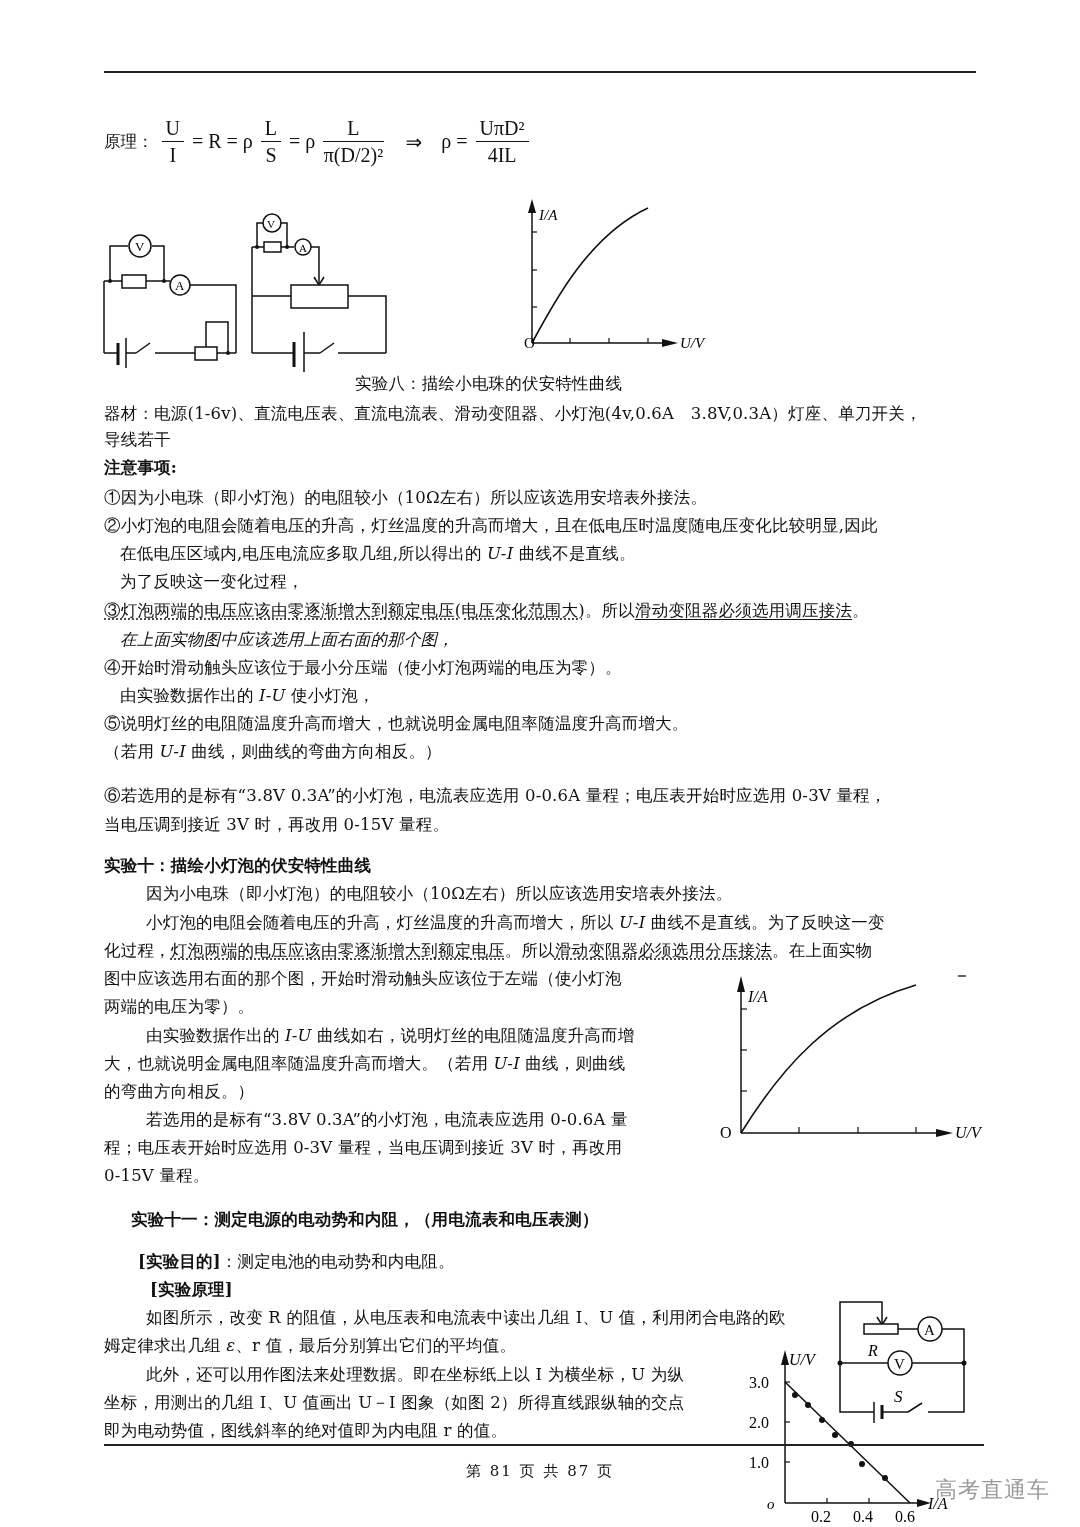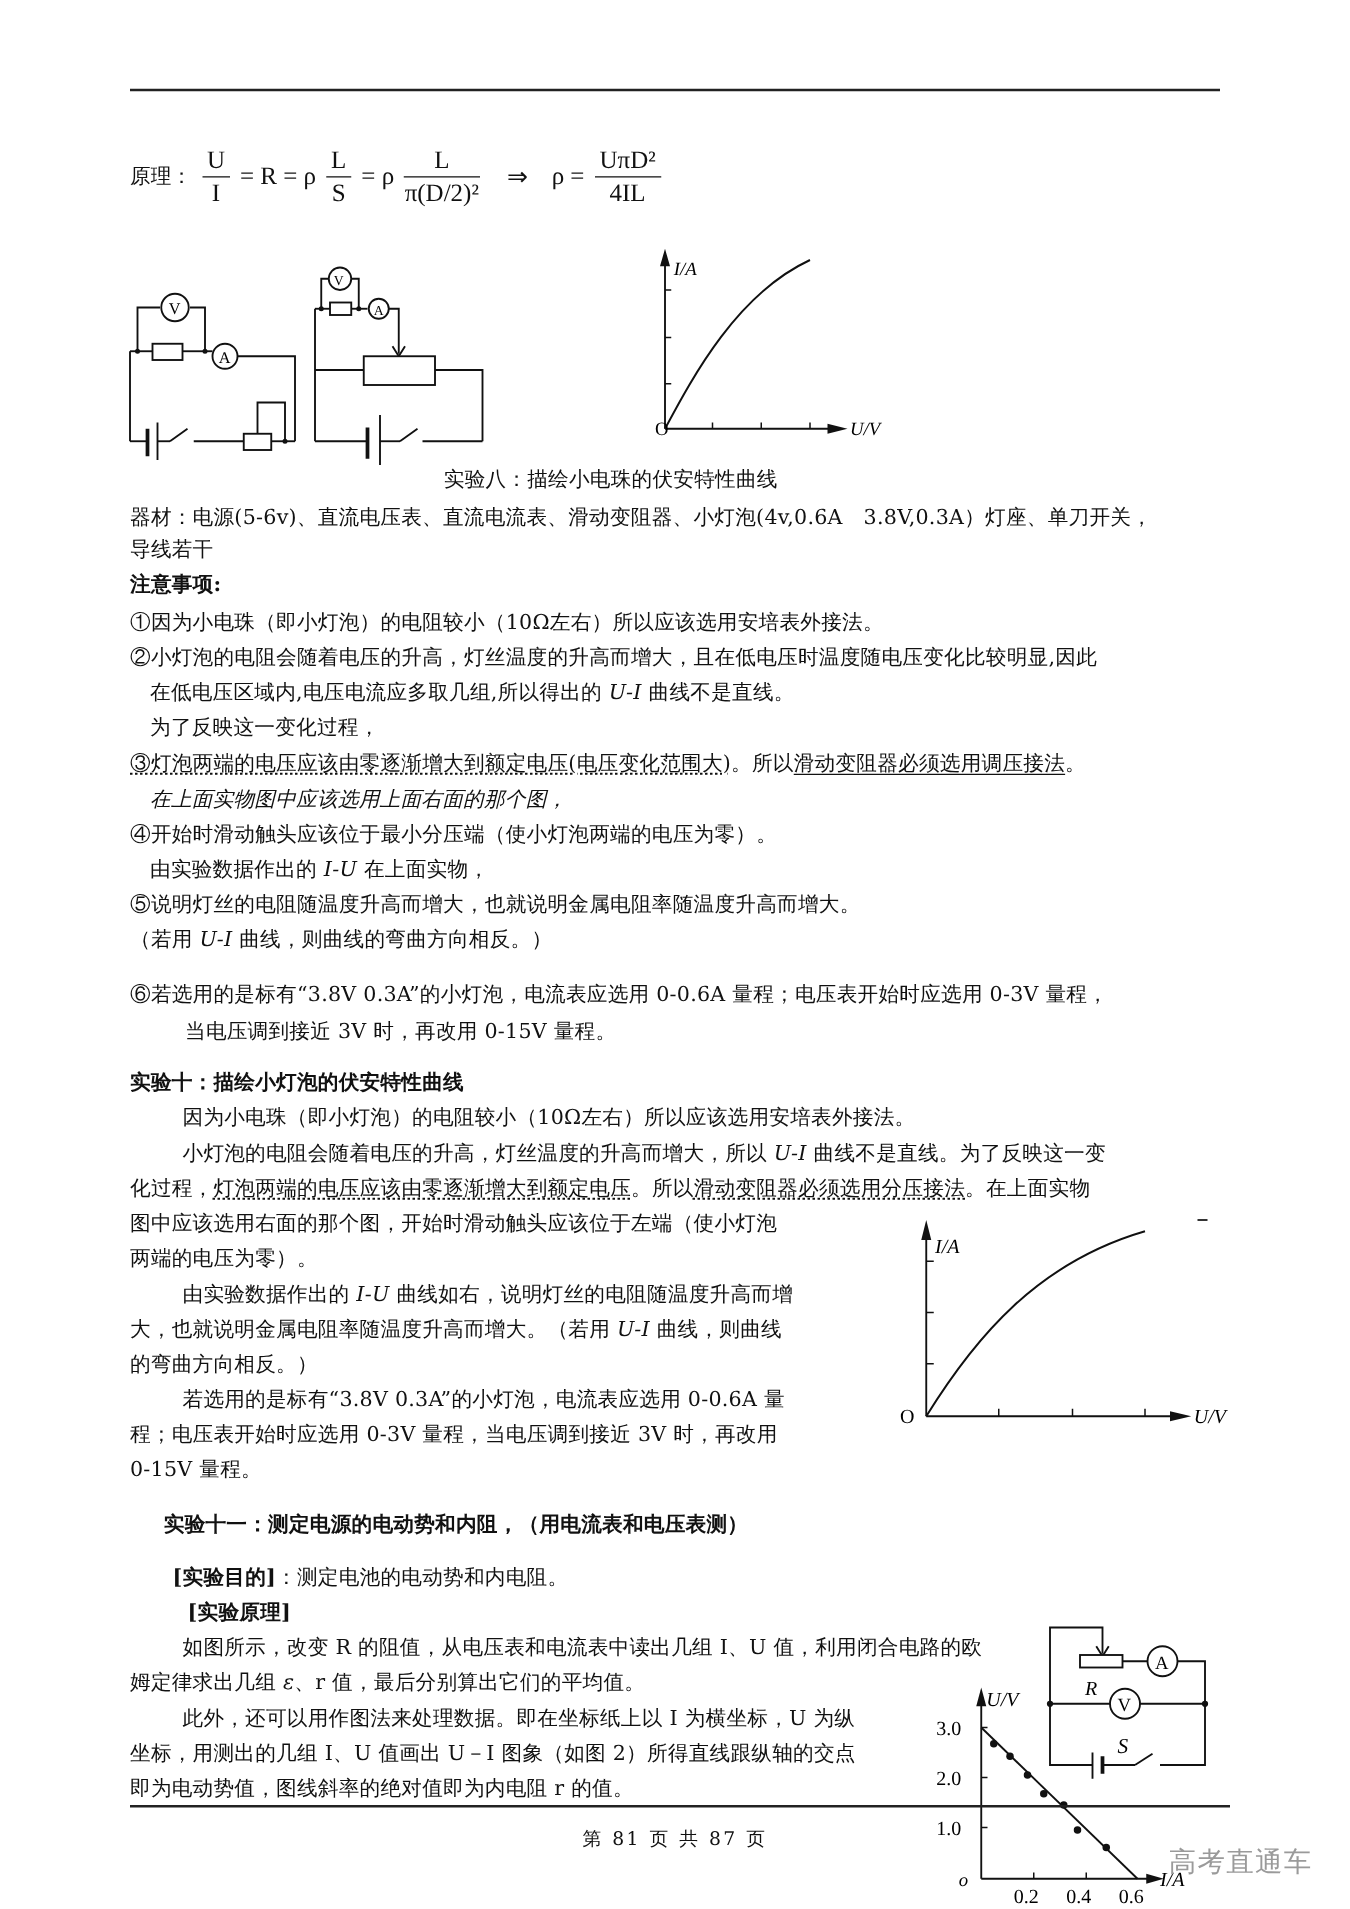--- a/index.html
+++ b/index.html
@@ -114,35 +114,35 @@
         <line x1="548" y1="148" x2="548" y2="143"></line>
     </g>
     <path d="M432,148 C455,105 490,40 548,13" stroke="#111" stroke-width="1.6" fill="none"></path>
     <text x="439" y="25" font-size="15" class="it" font-style="italic">I/A</text>
     <text x="580" y="153" font-size="15" font-style="italic">U/V</text>
     <text x="424" y="153" font-size="15">O</text>
   </g>
 </svg>
 
 <div class="abs txt" style="left:355px;top:370px;">实验八：描绘小电珠的伏安特性曲线</div>
-<div class="abs txt" style="left:104px;top:400px;">器材：电源(5-6v)、直流电压表、直流电流表、滑动变阻器、小灯泡(4v,0.6A　3.8V,0.3A）灯座、单刀开关，</div>
+<div class="abs txt" style="left:104px;top:400px;">器材：电源(1-6v)、直流电压表、直流电流表、滑动变阻器、小灯泡(4v,0.6A　3.8V,0.3A）灯座、单刀开关，</div>
 <div class="abs txt" style="left:104px;top:426px;">导线若干</div>
 <div class="abs txt bold" style="left:104px;top:454px;">注意事项:</div>
 <div class="abs txt" style="left:104px;top:484px;">①因为小电珠（即小灯泡）的电阻较小（10Ω左右）所以应该选用安培表外接法。</div>
 <div class="abs txt" style="left:104px;top:512px;">②小灯泡的电阻会随着电压的升高，灯丝温度的升高而增大，且在低电压时温度随电压变化比较明显,因此</div>
 <div class="abs txt" style="left:120px;top:540px;"><span>在低电压区域内,电压电流应多取几组,所以得出的 </span><span class="it">U-I</span><span> 曲线不是直线。</span></div>
 <div class="abs txt" style="left:120px;top:568px;">为了反映这一变化过程，</div>
 <div class="abs txt" style="left:104px;top:597px;"><span class="ul">③灯泡两端的电压应该由零逐渐增大到额定电压(电压变化范围大)</span><span>。所以</span><span class="ul2">滑动变阻器必须选用调压接法</span><span>。</span></div>
 <div class="abs txt" style="left:120px;top:626px;font-style:italic;">在上面实物图中应该选用上面右面的那个图，</div>
 <div class="abs txt" style="left:104px;top:654px;">④开始时滑动触头应该位于最小分压端（使小灯泡两端的电压为零）。</div>
-<div class="abs txt" style="left:120px;top:682px;"><span>由实验数据作出的 </span><span class="it">I-U</span><span> 在上面实物，</span></div>
+<div class="abs txt" style="left:120px;top:682px;"><span>由实验数据作出的 </span><span class="it">I-U</span><span> 使小灯泡，</span></div>
 <div class="abs txt" style="left:104px;top:710px;">⑤说明灯丝的电阻随温度升高而增大，也就说明金属电阻率随温度升高而增大。</div>
 <div class="abs txt" style="left:104px;top:738px;"><span>（若用 </span><span class="it">U-I</span><span> 曲线，则曲线的弯曲方向相反。）</span></div>
 <div class="abs txt" style="left:104px;top:782px;">⑥若选用的是标有“3.8V 0.3A”的小灯泡，电流表应选用 0-0.6A 量程；电压表开始时应选用 0-3V 量程，</div>
-<div class="abs txt" style="left:104px;top:811px;margin-left:44px;">当电压调到接近 3V 时，再改用 0-15V 量程。</div>
+<div class="abs txt" style="left:104px;top:811px;">当电压调到接近 3V 时，再改用 0-15V 量程。</div>
 
 <div class="abs txt bold" style="left:104px;top:852px;">实验十：描绘小灯泡的伏安特性曲线</div>
 <div class="abs txt" style="left:146px;top:880px;">因为小电珠（即小灯泡）的电阻较小（10Ω左右）所以应该选用安培表外接法。</div>
 <div class="abs txt" style="left:146px;top:909px;"><span>小灯泡的电阻会随着电压的升高，灯丝温度的升高而增大，所以 </span><span class="it">U-I</span><span> 曲线不是直线。为了反映这一变</span></div>
 <div class="abs txt" style="left:104px;top:937px;"><span>化过程，</span><span class="ul">灯泡两端的电压应该由零逐渐增大到额定电压</span><span>。所以</span><span class="ul">滑动变阻器必须选用分压接法</span><span>。在上面实物</span></div>
 <div class="abs txt" style="left:104px;top:965px;">图中应该选用右面的那个图，开始时滑动触头应该位于左端（使小灯泡</div>
 <div class="abs txt" style="left:104px;top:993px;">两端的电压为零）。</div>
 <div class="abs txt" style="left:146px;top:1022px;"><span>由实验数据作出的 </span><span class="it">I-U</span><span> 曲线如右，说明灯丝的电阻随温度升高而增</span></div>
 <div class="abs txt" style="left:104px;top:1050px;"><span>大，也就说明金属电阻率随温度升高而增大。（若用 </span><span class="it">U-I</span><span> 曲线，则曲线</span></div>
 <div class="abs txt" style="left:104px;top:1078px;">的弯曲方向相反。）</div>

